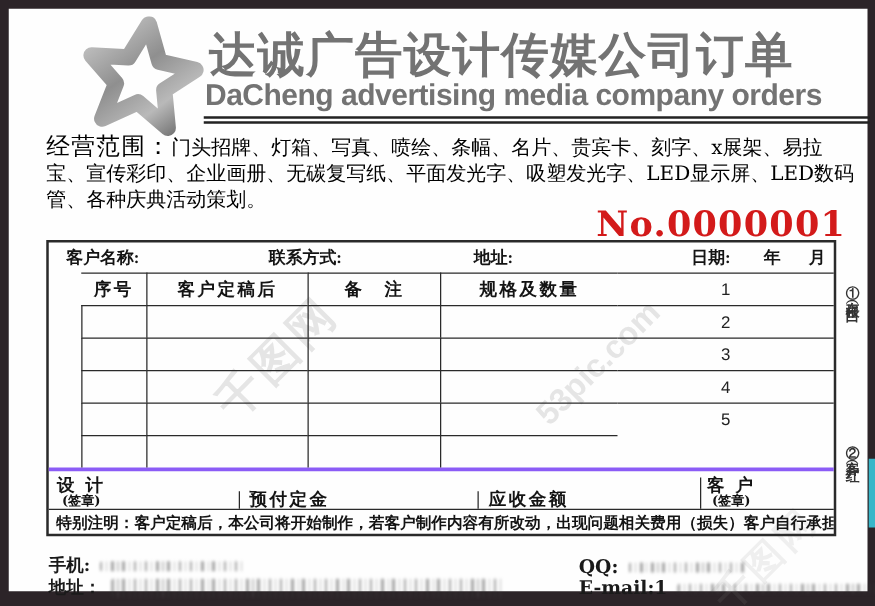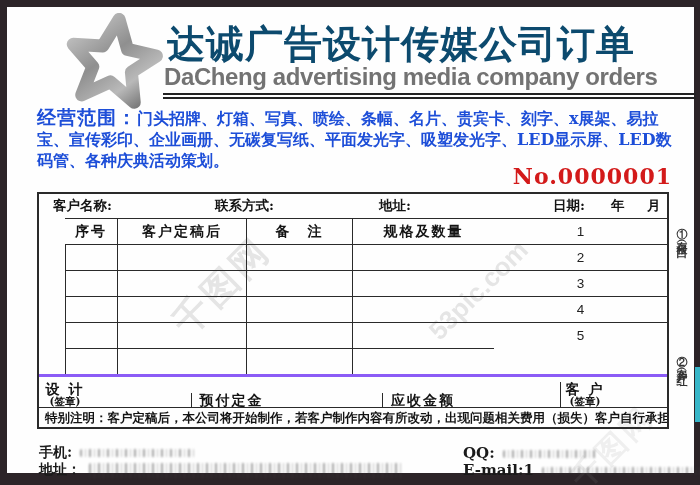--- a/index.html
+++ b/index.html
@@ -5,38 +5,38 @@
   * { margin:0; padding:0; box-sizing:border-box; }
   body { width:700px; height:485px; font-family:"DejaVu Serif","Liberation Serif",serif; }
 
   .stage { position:relative; width:700px; height:485px; background:#2c2428; overflow:hidden; }
   .paper { position:absolute; left:7px; top:7px; width:687px; height:466px; background:#fefefe; }
   .accent-stripe { position:absolute; right:0; top:367px; width:5px; height:55px; background:#38b6c8; }
 
   
   .logo { position:absolute; left:50px; top:6px; width:112px; height:98px; }
   .title-cn { position:absolute; left:160px; top:12px; width:510px; font-family:"Liberation Sans","DejaVu Sans",sans-serif;
-              font-weight:900; font-size:38px; letter-spacing:1px; color:#0c4a6e; white-space:nowrap; }
+              font-weight:900; font-size:38px; letter-spacing:1px; color:#737373; white-space:nowrap; }
   .title-en { position:absolute; left:157px; top:56px; width:535px; font-family:"Liberation Sans","DejaVu Sans",sans-serif;
               font-weight:bold; font-size:24px; letter-spacing:-0.4px; color:#737373; white-space:nowrap; }
   .title-rule { position:absolute; left:156px; top:86px; width:533px; height:6px;
                 border-top:2px solid #222; border-bottom:2px solid #222; }
 
   
-  .scope { position:absolute; left:30px; top:100px; width:648px; font-weight:bold; color:#1d4ed8;
+  .scope { position:absolute; left:30px; top:100px; width:648px; font-weight:normal; color:#000000;
            font-size:16px; line-height:21px; }
   .scope-label { font-size:19px; letter-spacing:1px; }
 
   .order-no { position:absolute; left:470px; top:156px; width:195px; text-align:right;
-              font-weight:bold; font-size:22px; letter-spacing:1px; }
+              font-weight:bold; font-size:28px; letter-spacing:1px; }
 
   
   .tbl { position:absolute; left:30px; top:185px; width:632px; border:2px solid #2a2a2a; background:transparent; color:#141414; }
   .info-row { position:relative; height:24px; font-size:13.5px; font-weight:bold; }
-  .info-row span { position:absolute; top:3px; white-space:nowrap; }
+  .info-row span { position:absolute; top:3px; white-space:nowrap;font-family:Liberation Serif, serif; }
   .grid { display:grid; grid-template-columns:52px 129px 106px 142px 1fr;padding-left:26px; }
   .grid .cell { border-top:1px solid #2a2a2a; height:26px; display:flex; align-items:center; justify-content:center; }
   .grid .cell + .cell { }
   .grid .c1,.grid .c2,.grid .c3,.grid .c4 { border-left:1px solid #2a2a2a; }
   .head-cell { font-weight:bold; font-size:14px; letter-spacing:2px; }
   .num-cell { font-family:"Liberation Sans","DejaVu Sans",sans-serif; font-size:13.5px; color:#222; }
   .pay-row { display:flex; border-top:3px solid #8b5cf6; height:33px;align-items:flex-end; }
   .pay-row .pcell { display:flex; flex-direction:column; align-items:center; justify-content:center; }
   .pay-row .pcell + .pcell { border-left:1px solid #2a2a2a; }
   .pay-label { font-weight:bold; font-size:14px; letter-spacing:2px; line-height:14px; }

